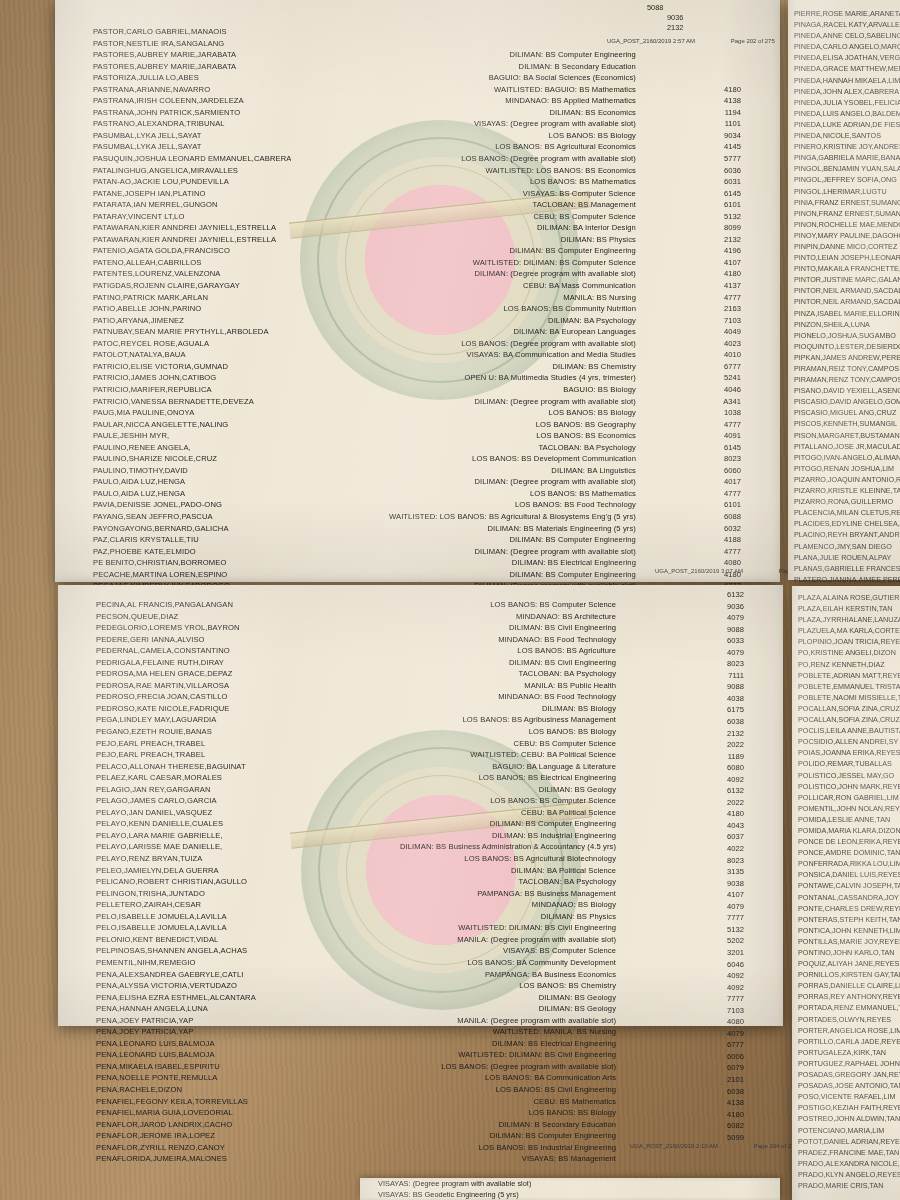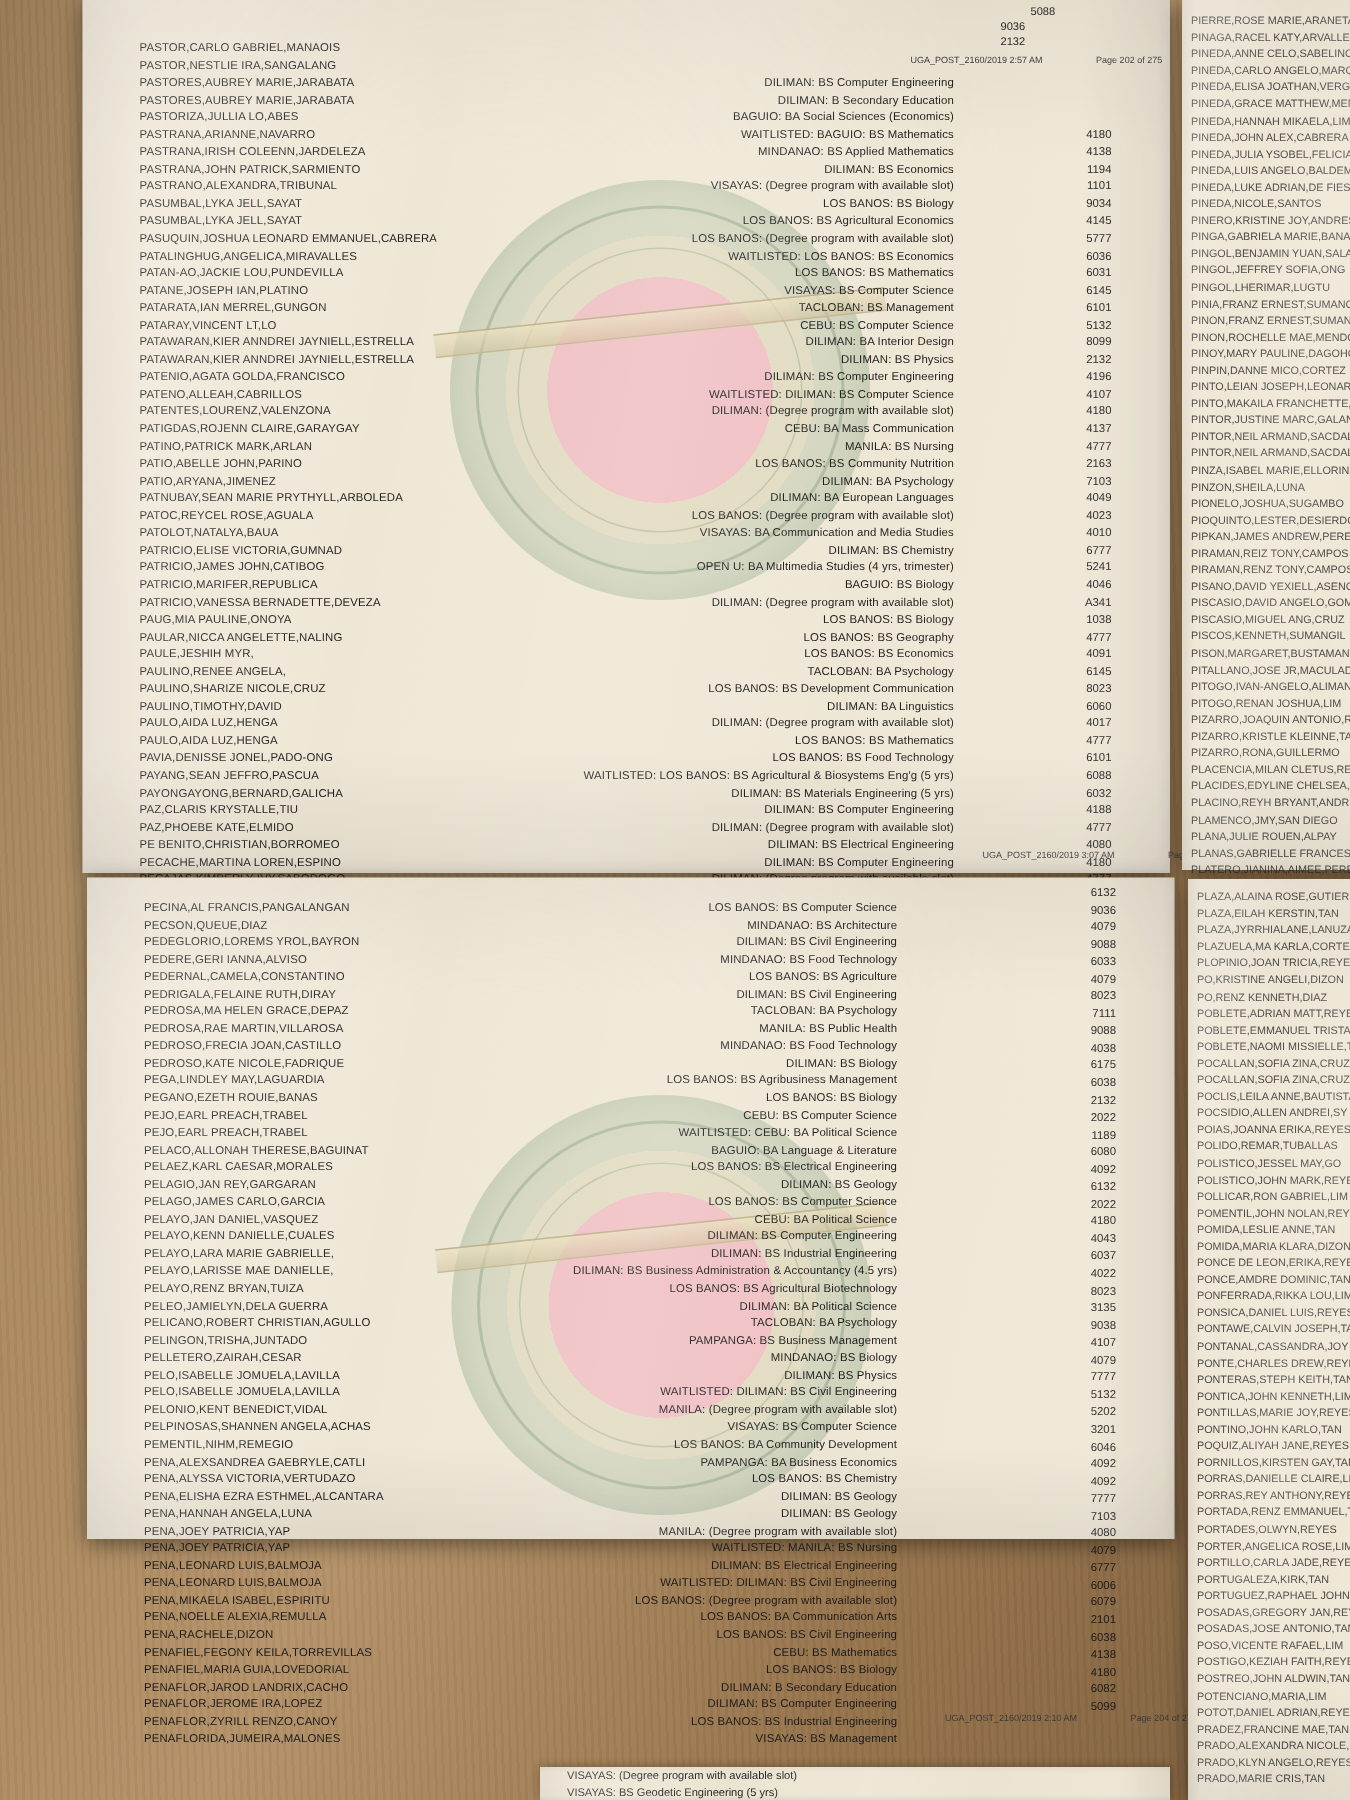--- a/index.html
+++ b/index.html
@@ -311,21 +311,21 @@
         <div class="row">4777</div>
         <div class="row">4080</div>
         <div class="row">4180</div>
         <div class="row">4777</div>
         <div class="row">6080</div>
         <div class="row">4141</div>
         <div class="row">2023</div>
       </div>
   </div>
 
-  <div class="mini" style="left:632px;top:3px;">5088</div>
+  <div class="mini" style="left:592px;top:3px;">5088</div>
   <div class="mini" style="left:612px;top:13px;">9036</div>
   <div class="mini" style="left:612px;top:23px;">2132</div>
 
   <div class="footer" style="left:552px;top:38px;">
     <span>UGA_POST_2160/2019 2:57 AM</span>
     <span class="pg">Page 202 of 275</span>
   </div>
   <div class="footer" style="left:600px;top:568px;">
     <span>UGA_POST_2160/2019 3:07 AM</span>
     <span class="pg">Page 203 of 275</span>
@@ -379,30 +379,30 @@
         <div class="row">PEMENTIL,NIHM,REMEGIO</div>
         <div class="row">PENA,ALEXSANDREA GAEBRYLE,CATLI</div>
         <div class="row">PENA,ALYSSA VICTORIA,VERTUDAZO</div>
         <div class="row">PENA,ELISHA EZRA ESTHMEL,ALCANTARA</div>
         <div class="row">PENA,HANNAH ANGELA,LUNA</div>
         <div class="row">PENA,JOEY PATRICIA,YAP</div>
         <div class="row">PENA,JOEY PATRICIA,YAP</div>
         <div class="row">PENA,LEONARD LUIS,BALMOJA</div>
         <div class="row">PENA,LEONARD LUIS,BALMOJA</div>
         <div class="row">PENA,MIKAELA ISABEL,ESPIRITU</div>
-        <div class="row">PENA,NOELLE ALEXIA,REMULLA</div>
+        <div class="row">PENA,NOELLE PONTE,REMULLA</div>
         <div class="row">PENA,RACHELE,DIZON</div>
         <div class="row">PENAFIEL,FEGONY KEILA,TORREVILLAS</div>
         <div class="row">PENAFIEL,MARIA GUIA,LOVEDORIAL</div>
         <div class="row">PENAFLOR,JAROD LANDRIX,CACHO</div>
         <div class="row">PENAFLOR,JEROME IRA,LOPEZ</div>
         <div class="row">PENAFLOR,ZYRILL RENZO,CANOY</div>
         <div class="row">PENAFLORIDA,JUMEIRA,MALONES</div>
       </div>
-    <div class="col-prog" id="bot-progs" style="left:308px;top:14px;">
+    <div class="col-prog" id="bot-progs" style="left:326px;top:14px;">
         <div class="row">LOS BANOS: BS Computer Science</div>
         <div class="row">MINDANAO: BS Architecture</div>
         <div class="row">DILIMAN: BS Civil Engineering</div>
         <div class="row">MINDANAO: BS Food Technology</div>
         <div class="row">LOS BANOS: BS Agriculture</div>
         <div class="row">DILIMAN: BS Civil Engineering</div>
         <div class="row">TACLOBAN: BA Psychology</div>
         <div class="row">MANILA: BS Public Health</div>
         <div class="row">MINDANAO: BS Food Technology</div>
         <div class="row">DILIMAN: BS Biology</div>

